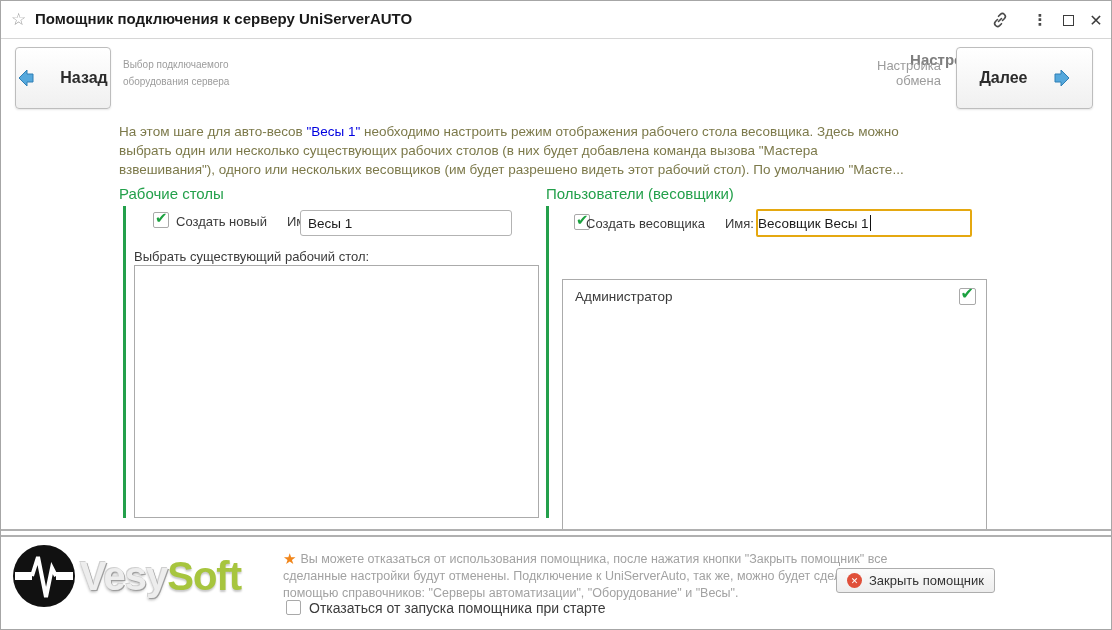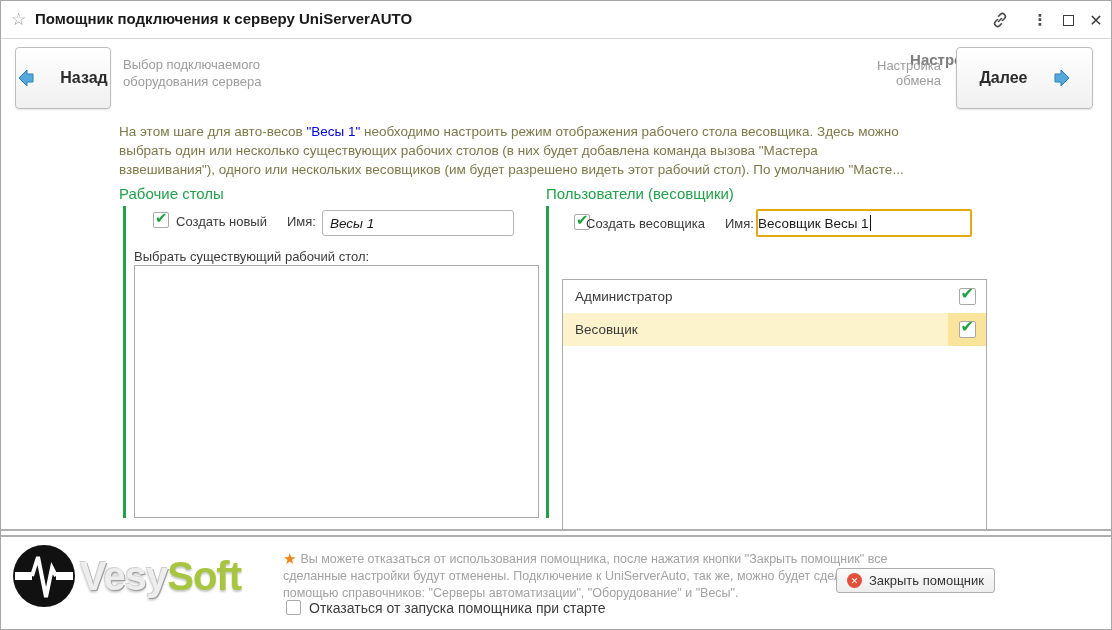--- a/index.html
+++ b/index.html
@@ -20,21 +20,21 @@
   .tb-max .sq { width:11px; height:11px; border:1.5px solid #3C3C3C; }
   .tb-close { left:1084px; font-size:16px; color:#3C3C3C; }
 
   
   .navbtn { position:absolute; width:96px; height:62px; border:1px solid #BDBDBD; border-radius:4px;
             background:linear-gradient(#FFFFFF,#F0F0F0); box-shadow:0 1px 2px rgba(0,0,0,.10);
             display:flex; align-items:center; justify-content:center; gap:26px;
             font-size:16px; font-weight:bold; color:#2B2B2B; }
   .btn-back { left:14px; top:46px; }
   .btn-next { left:955px; top:46px; width:137px; }
-  .nav-caption { position:absolute; left:122px; top:55px; font-size:13px; color:#9C9C9C; line-height:17px; }
+  .nav-caption { position:absolute; left:122px; top:55px; font-size:10px; color:#9C9C9C; line-height:17px; }
   .step-title { position:absolute; left:0; top:50px; width:1040px; text-align:right;
                 font-size:15px; font-weight:bold; color:#7E7E7E; }
   .next-caption { position:absolute; left:828px; top:57px; width:112px; text-align:right;
                   font-size:13px; color:#9C9C9C; }
 
   
   .intro { position:absolute; left:118px; top:121px; width:890px; font-size:13.5px;
            color:#7C794A; line-height:19px; white-space:nowrap; }
   .intro .hl { color:#0000E0; }
 
@@ -145,46 +145,40 @@
     <div>взвешивания"), одного или нескольких весовщиков (им будет разрешено видеть этот рабочий стол). По умолчанию "Масте...</div>
   </div>
 
   <div class="sec-header hdr-desktops">Рабочие столы</div>
   <div class="sec-header hdr-users">Пользователи (весовщики)</div>
 
   <div class="section sec-desktops">
     <span class="cb checked" style="left:27px; top:6px;"></span>
     <span class="lbl" style="left:50px; top:8px;">Создать новый</span>
     <span class="lbl" style="left:161px; top:8px;">Имя:</span>
-    <input class="txt-input" style="left: 196px; top: 4px; width: 192px; font-style: italic;" readonly="" value="Весы 1">
+    <input class="txt-input" style="left: 174px; top: 4px; width: 212px;" readonly="" value="Весы 1">
     <div class="list-label" style="left:8px; top:43px;">Выбрать существующий рабочий стол:</div>
     <div class="listbox" style="left:8px; top:59px; width:405px; height:253px;"></div>
   </div>
 
   <div class="section sec-users">
     <span class="cb checked" style="left:25px; top:8px;"></span>
     <span class="lbl" style="left:37px; top:10px;">Создать весовщика</span>
     <span class="lbl" style="left:176px; top:10px;">Имя:</span>
     <div class="fake-input" style="left:207px; top:3px; width:216px;">
       <span>Весовщик Весы 1</span>
       <span class="caret"></span>
     </div>
     <div class="listbox" style="left:13px; top:73px; width:425px; height:251px;">
       <div class="user-row">
         <span class="row-label">Администратор</span>
         <span class="row-cbcell">
           <span class="row-cb checked"></span>
         </span>
       </div>
-      <div class="user-row selected">
-        <span class="row-label">Весовщик</span>
-        <span class="row-cbcell">
-          <span class="row-cb checked"></span>
-        </span>
-      </div>
     </div>
   </div>
 
   <div class="separator"></div>
 
   <div class="logo">
     <svg width="62" height="62" viewBox="0 0 62 62">
       <circle cx="31" cy="31" r="31" fill="#111"></circle>
       <rect x="2" y="27" width="17" height="8" fill="#fff"></rect>
       <rect x="43" y="27" width="17" height="8" fill="#fff"></rect>

